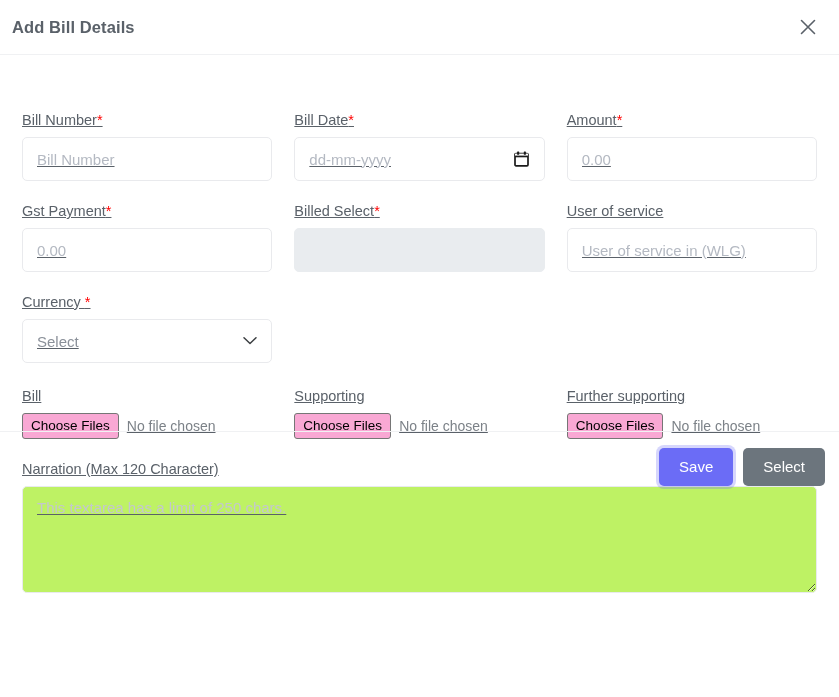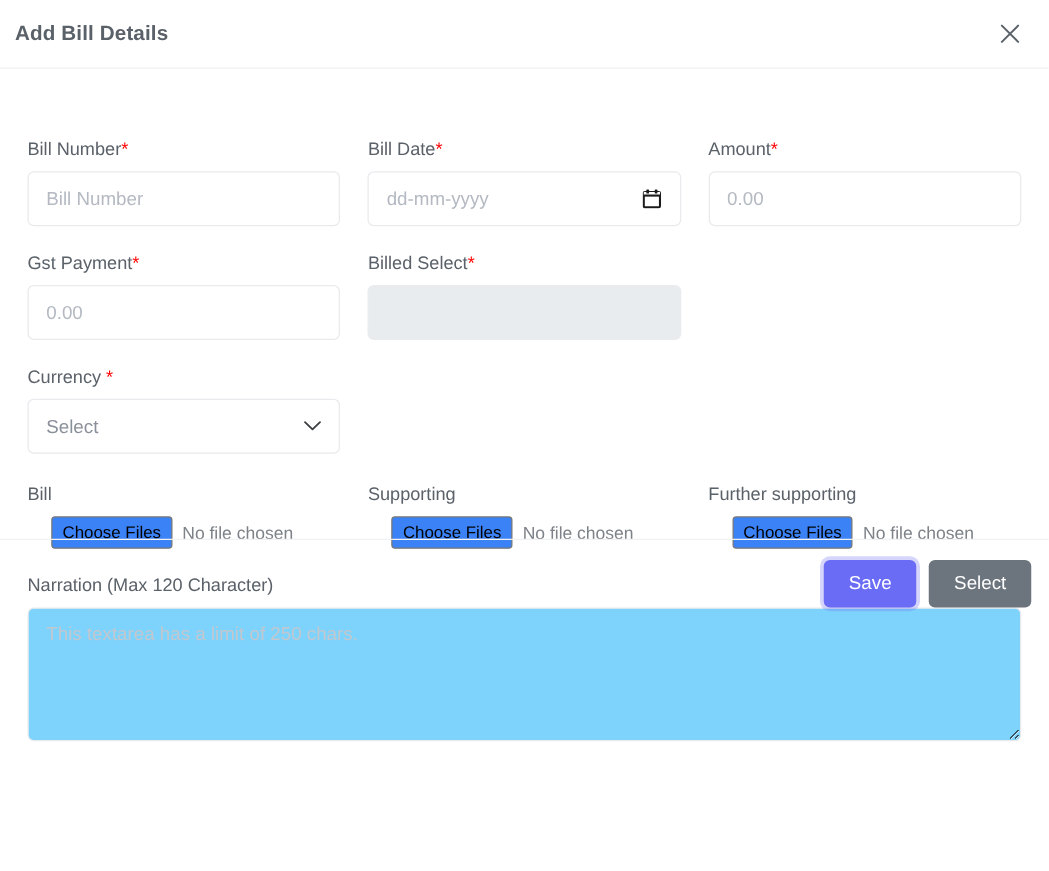--- a/index.html
+++ b/index.html
@@ -54,20 +54,21 @@
     border: none;
     padding: 0;
   }
   .close-x svg { display: block; }
 
   
   .modal-body {
     flex: 1 1 auto;
     padding: 20px 11px 0 11px;
     position: relative;
+    text-decoration: underline;
   }
 
   .row {
     display: flex;
     width: 100%;
   }
   .col {
     width: 33.3333%;
     padding: 0 11px;
   }
@@ -153,46 +154,45 @@
     display: flex;
     align-items: center;
     font-size: 13.5px;
     font-family: "Liberation Sans", sans-serif;
     white-space: nowrap;
   }
   .choose-btn {
     font-family: "Liberation Sans", sans-serif;
     font-size: 13.5px;
     color: #000000;
-    background: #3b82f6;
+    background: #f9a8d4;
     border: 1px solid #767676;
     border-radius: 3px;
     padding: 3px 8px 4px 8px;
     line-height: 17px;
     cursor: pointer;
-    margin-left: 19px;
   }
   .no-file {
     margin-left: 8px;
     color: #7c8288;
     font-size: 14px;
   }
 
   
   .narration-block {
     padding: 0 11px;
     margin-top: 21px;
   }
   .narration-area {
     display: block;
     width: 100%;
     height: 107px;
     border: 1px solid #e9eaed;
     border-radius: 5px;
-    background: #7dd3fc;
+    background: #bef264;
     padding: 12px 14px;
     font-size: 15px;
     font-family: "Liberation Sans", sans-serif;
     color: #5a6169;
     resize: vertical;
     outline: none;
   }
   .narration-area::placeholder {
     color: #c3c7ce;
     opacity: 1;
@@ -273,20 +273,24 @@
 
     <div class="row">
       <div class="col field-block">
         <label class="field-label"><span>Gst Payment</span><span class="req">*</span></label>
         <input class="form-control" type="text" placeholder="0.00" style="">
       </div>
       <div class="col field-block">
         <label class="field-label"><span>Billed Select</span><span class="req">*</span></label>
         <input class="form-control is-disabled" type="text" disabled="" placeholder="" style="">
       </div>
+      <div class="col field-block">
+        <label class="field-label"><span>User of service</span></label>
+        <input class="form-control" type="text" placeholder="User of service in (WLG)" style="">
+      </div>
     </div>
 
     <div class="row">
       <div class="col field-block">
         <label class="field-label"><span>Currency </span><span class="req">*</span></label>
         <div class="select-wrap">
           <select class="form-control">
             <option>Select</option>
           </select>
           <span class="chev">

